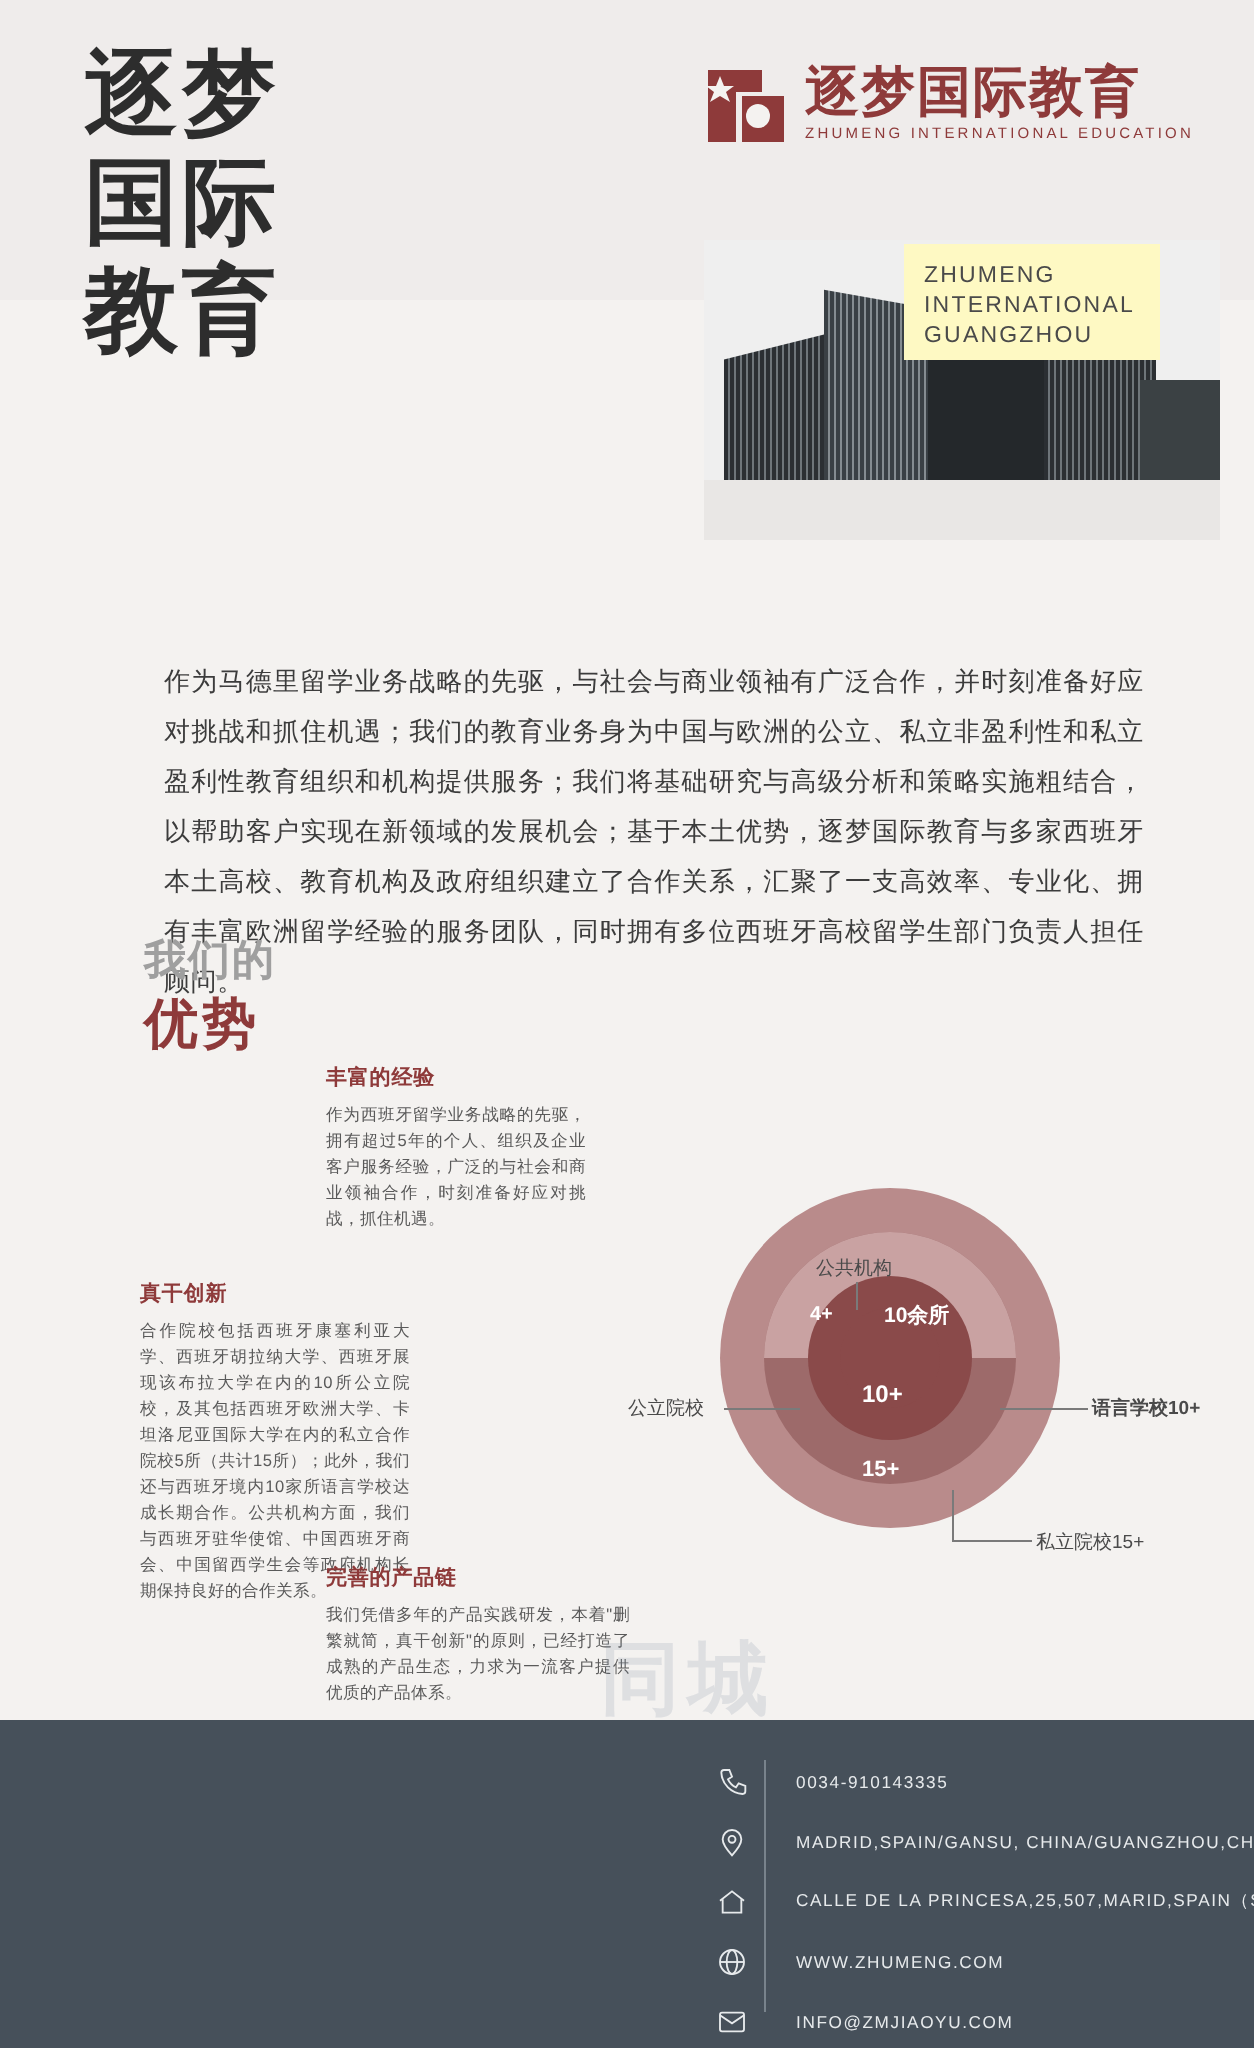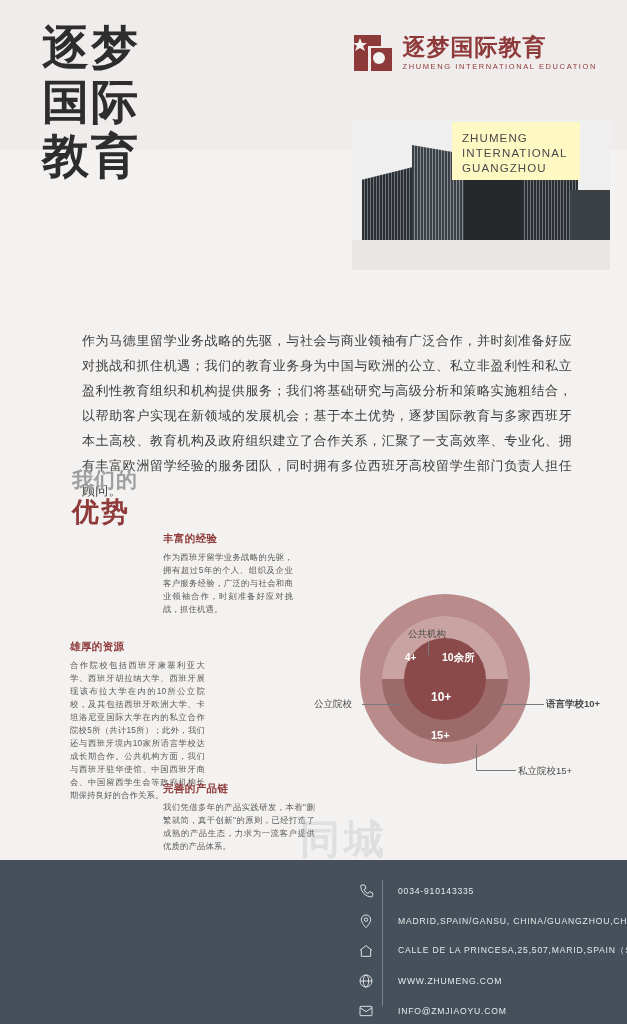--- a/index.html
+++ b/index.html
@@ -21,21 +21,21 @@
     font-size:47px;line-height:52px;font-weight:bold;color:#2d2d2d;
     letter-spacing:2px;
   }
   .hero-title div{margin-bottom:2px;}
 
   
   .logo-wrap{position:absolute;right:30px;top:32px;display:flex;align-items:center;}
   .logo-mark{width:44px;height:42px;margin-right:8px;position:relative;}
   .logo-text-cn{
     font-family:"DejaVu Sans","Liberation Sans",sans-serif;
-    font-size:23px;font-weight:bold;color:#8e3a3a;letter-spacing:1px;line-height:24px;
+    font-size:27px;font-weight:bold;color:#8e3a3a;letter-spacing:1px;line-height:24px;
   }
   .logo-text-en{
     font-size:7.5px;color:#8e3a3a;letter-spacing:1.6px;margin-top:3px;
   }
 
   
   .photo{
     position:absolute;left:352px;top:120px;width:258px;height:150px;
     background:#efefef;overflow:hidden;
   }
@@ -174,21 +174,21 @@
     <span class="a">我们的</span>
     <span class="b">优势</span>
   </div>
 
   <div class="blk" id="blk-exp">
     <h4>丰富的经验</h4>
     <p>作为西班牙留学业务战略的先驱，拥有超过5年的个人、组织及企业客户服务经验，广泛的与社会和商业领袖合作，时刻准备好应对挑战，抓住机遇。</p>
   </div>
 
   <div class="blk" id="blk-res">
-    <h4>雄厚的资源</h4>
+    <h4>真干创新</h4>
     <p>合作院校包括西班牙康塞利亚大学、西班牙胡拉纳大学、西班牙展现该布拉大学在内的10所公立院校，及其包括西班牙欧洲大学、卡坦洛尼亚国际大学在内的私立合作院校5所（共计15所）；此外，我们还与西班牙境内10家所语言学校达成长期合作。公共机构方面，我们与西班牙驻华使馆、中国西班牙商会、中国留西学生会等政府机构长期保持良好的合作关系。</p>
   </div>
 
   <div class="blk" id="blk-chain">
     <h4>完善的产品链</h4>
     <p>我们凭借多年的产品实践研发，本着"删繁就简，真干创新"的原则，已经打造了成熟的产品生态，力求为一流客户提供优质的产品体系。</p>
   </div>
 
   <div class="chart">
     <div class="ring-outer"></div>

